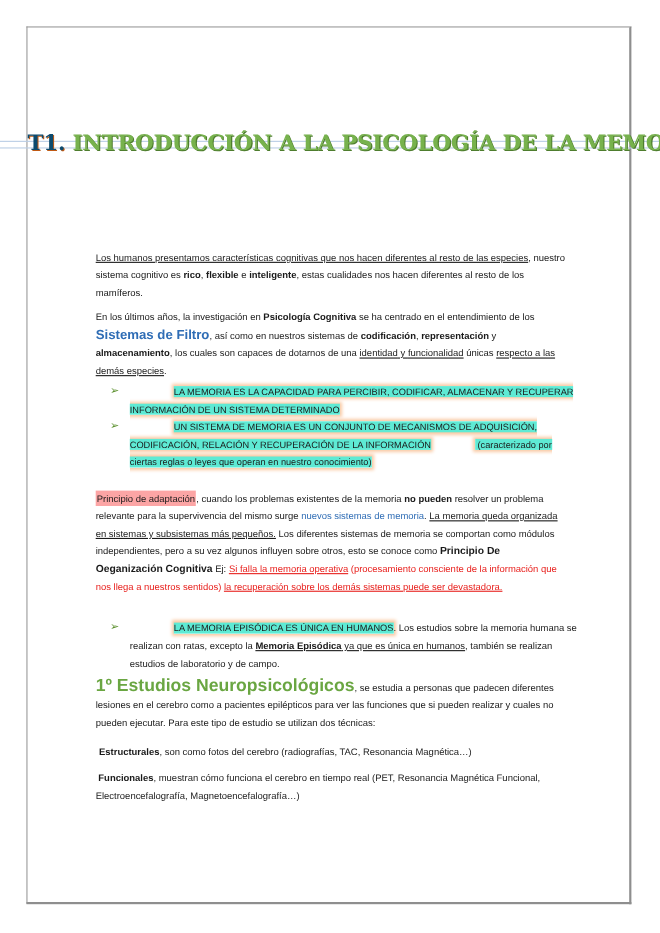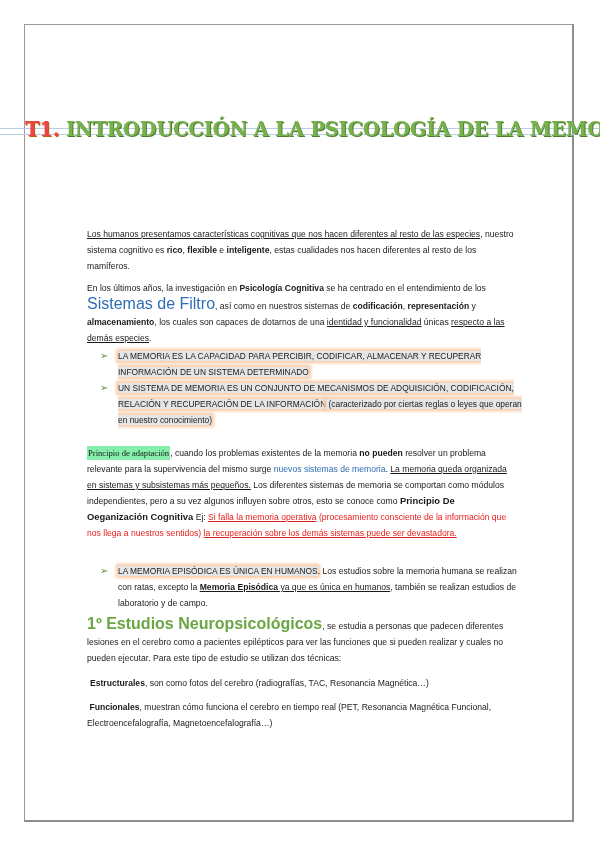--- a/index.html
+++ b/index.html
@@ -12,34 +12,34 @@
   }
   .title-rule {
     position:absolute; left:0; top:128px; width:600px; height:5px;
     border-top:1px solid #b9cde5; border-bottom:1px solid #b9cde5;
   }
   .title {
     position:absolute; left:25px; top:117px; width:560px; white-space:nowrap;
     font-family:"DejaVu Serif", serif; font-weight:bold; font-size:19.5px;
     letter-spacing:-0.2px; line-height:26px;
   }
-  .title .num { color:#ef4444; text-shadow:1px 1px 0 #c05a14; }
+  .title .num { color:#0c4a6e; text-shadow:1px 1px 0 #c05a14; }
   .title .txt { color:#77b24d; text-shadow:1px 1px 0 #4e7d2e; }
   .body-text {
     position:absolute; left:87px; width:430px;
     font-family:"Liberation Sans", sans-serif; font-size:8.6px; line-height:16px; color:#1a1a1a;
   }
   .u { text-decoration:underline; }
   .b { font-weight:bold; }
   .i { }
-  .blue-big { color:#2f6db5; font-size:16px; font-weight:normal; }
+  .blue-big { color:#2f6db5; font-size:12px; font-weight:bold; }
   .blue { color:#2f6db5; }
   .red { color:#e8201d; }
-  .hl-orange { background:#e5e5e5; box-shadow:0 0 3px 2px #f9c9a3; }
-  .hl-magenta { background:#86efac; padding:2px 1px;font-family:Liberation Serif, serif; }
+  .hl-orange { background:#5eead4; box-shadow:0 0 3px 2px #f9c9a3;margin-left:40px; }
+  .hl-magenta { background:#fca5a5; padding:2px 1px; }
   .green-head { color:#6aa642; font-size:16px; font-weight:bold; }
   .bullet { position:relative; padding-left:22px; }
   .bullet .arrow { position:absolute; left:4px; top:0; color:#5a8f2c; font-size:10px; }
   .caps { font-size:8.4px; }
 </style>
 </head>
 <body>
 
 <div class="page"></div>
 <div class="title-rule"></div>

